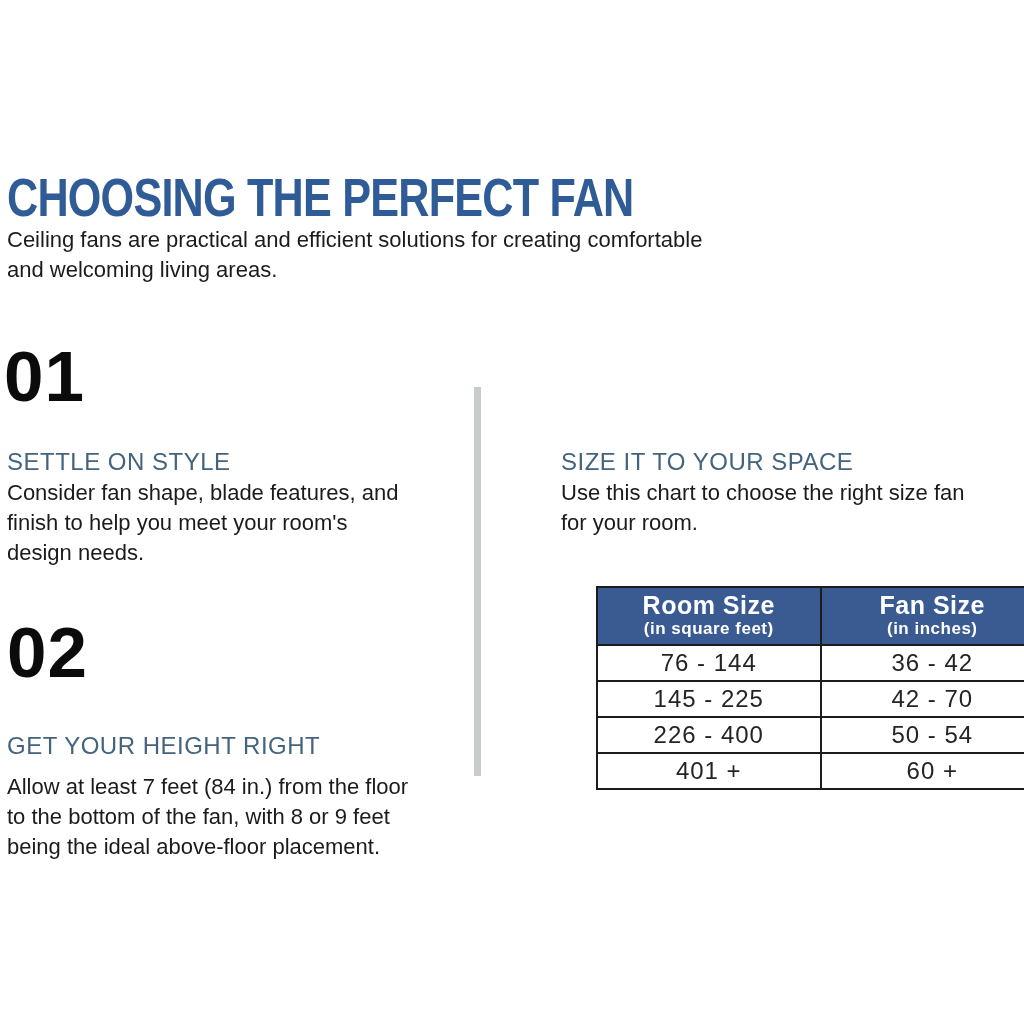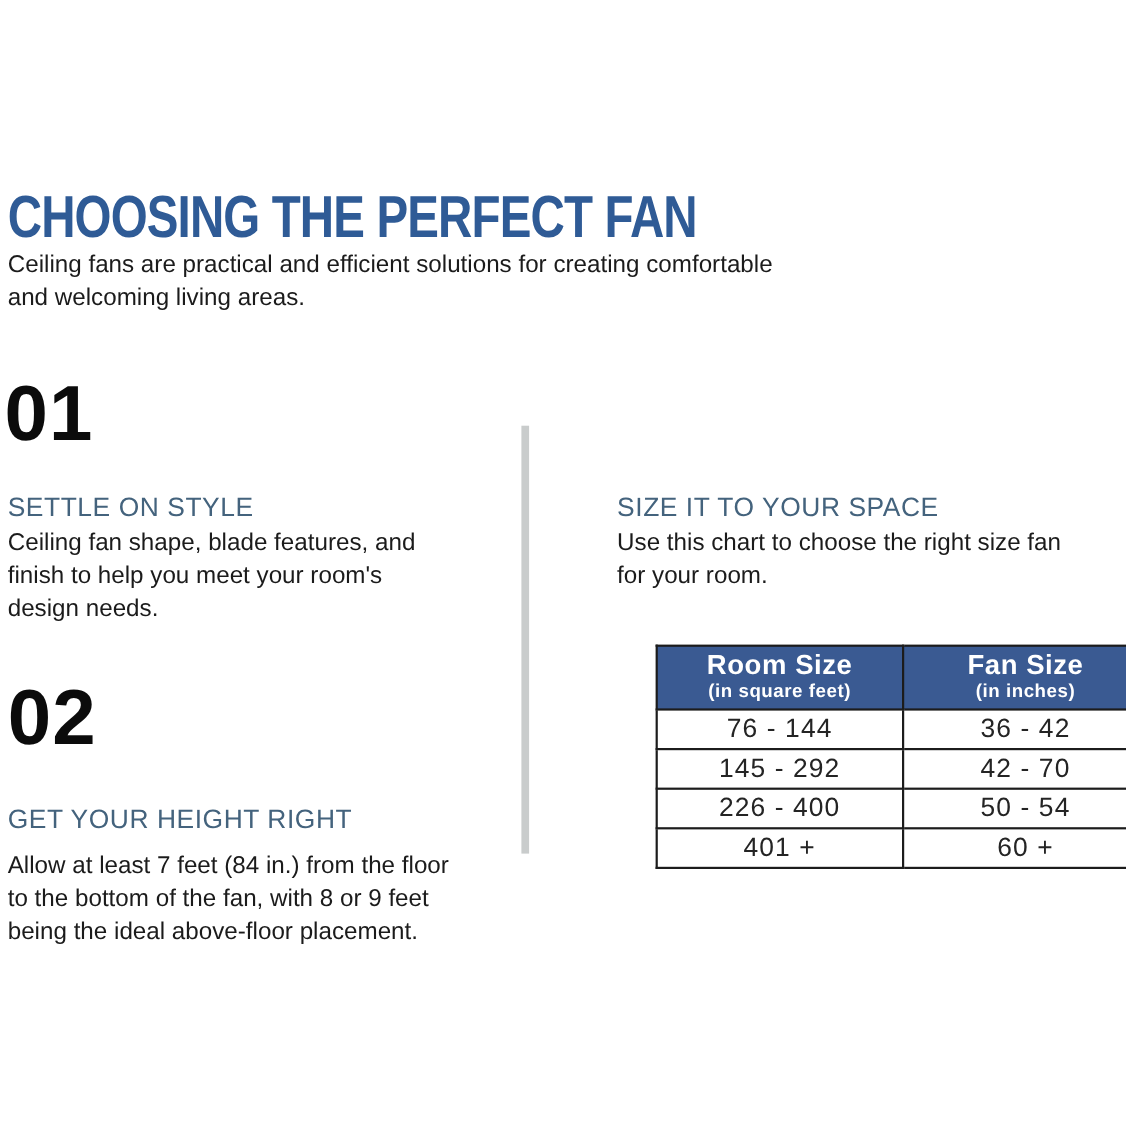--- a/index.html
+++ b/index.html
@@ -126,21 +126,21 @@
 </head>
 <body>
 
 <div class="page">
 
   <h1 class="main-title">CHOOSING THE PERFECT FAN</h1>
   <p class="subtitle">Ceiling fans are practical and efficient solutions for creating comfortable and welcoming living areas.</p>
 
   <div class="step-number" id="num-01">01</div>
   <div class="step-heading" id="head-01">SETTLE ON STYLE</div>
-  <div class="step-body" id="body-01">Ceiling fan shape, blade features, and finish to help you meet your room's design needs.</div>
+  <div class="step-body" id="body-01">Consider fan shape, blade features, and finish to help you meet your room's design needs.</div>
 
   <div class="step-number" id="num-02">02</div>
   <div class="step-heading" id="head-02">GET YOUR HEIGHT RIGHT</div>
   <div class="step-body" id="body-02">Allow at least 7 feet (84 in.) from the floor to the bottom of the fan, with 8 or 9 feet being the ideal above-floor placement.</div>
 
   <div class="divider"></div>
 
   <div class="step-heading" id="head-03">SIZE IT TO YOUR SPACE</div>
   <div class="step-body" id="body-03">Use this chart to choose the right size fan for your room.</div>
 
@@ -156,21 +156,21 @@
           <span class="th-sublabel">(in inches)</span>
         </th>
       </tr>
     </thead>
     <tbody>
       <tr>
         <td>76 - 144</td>
         <td>36 - 42</td>
       </tr>
       <tr>
-        <td>145 - 292</td>
+        <td>145 - 225</td>
         <td>42 - 70</td>
       </tr>
       <tr>
         <td>226 - 400</td>
         <td>50 - 54</td>
       </tr>
       <tr>
         <td>401 +</td>
         <td>60 +</td>
       </tr>

